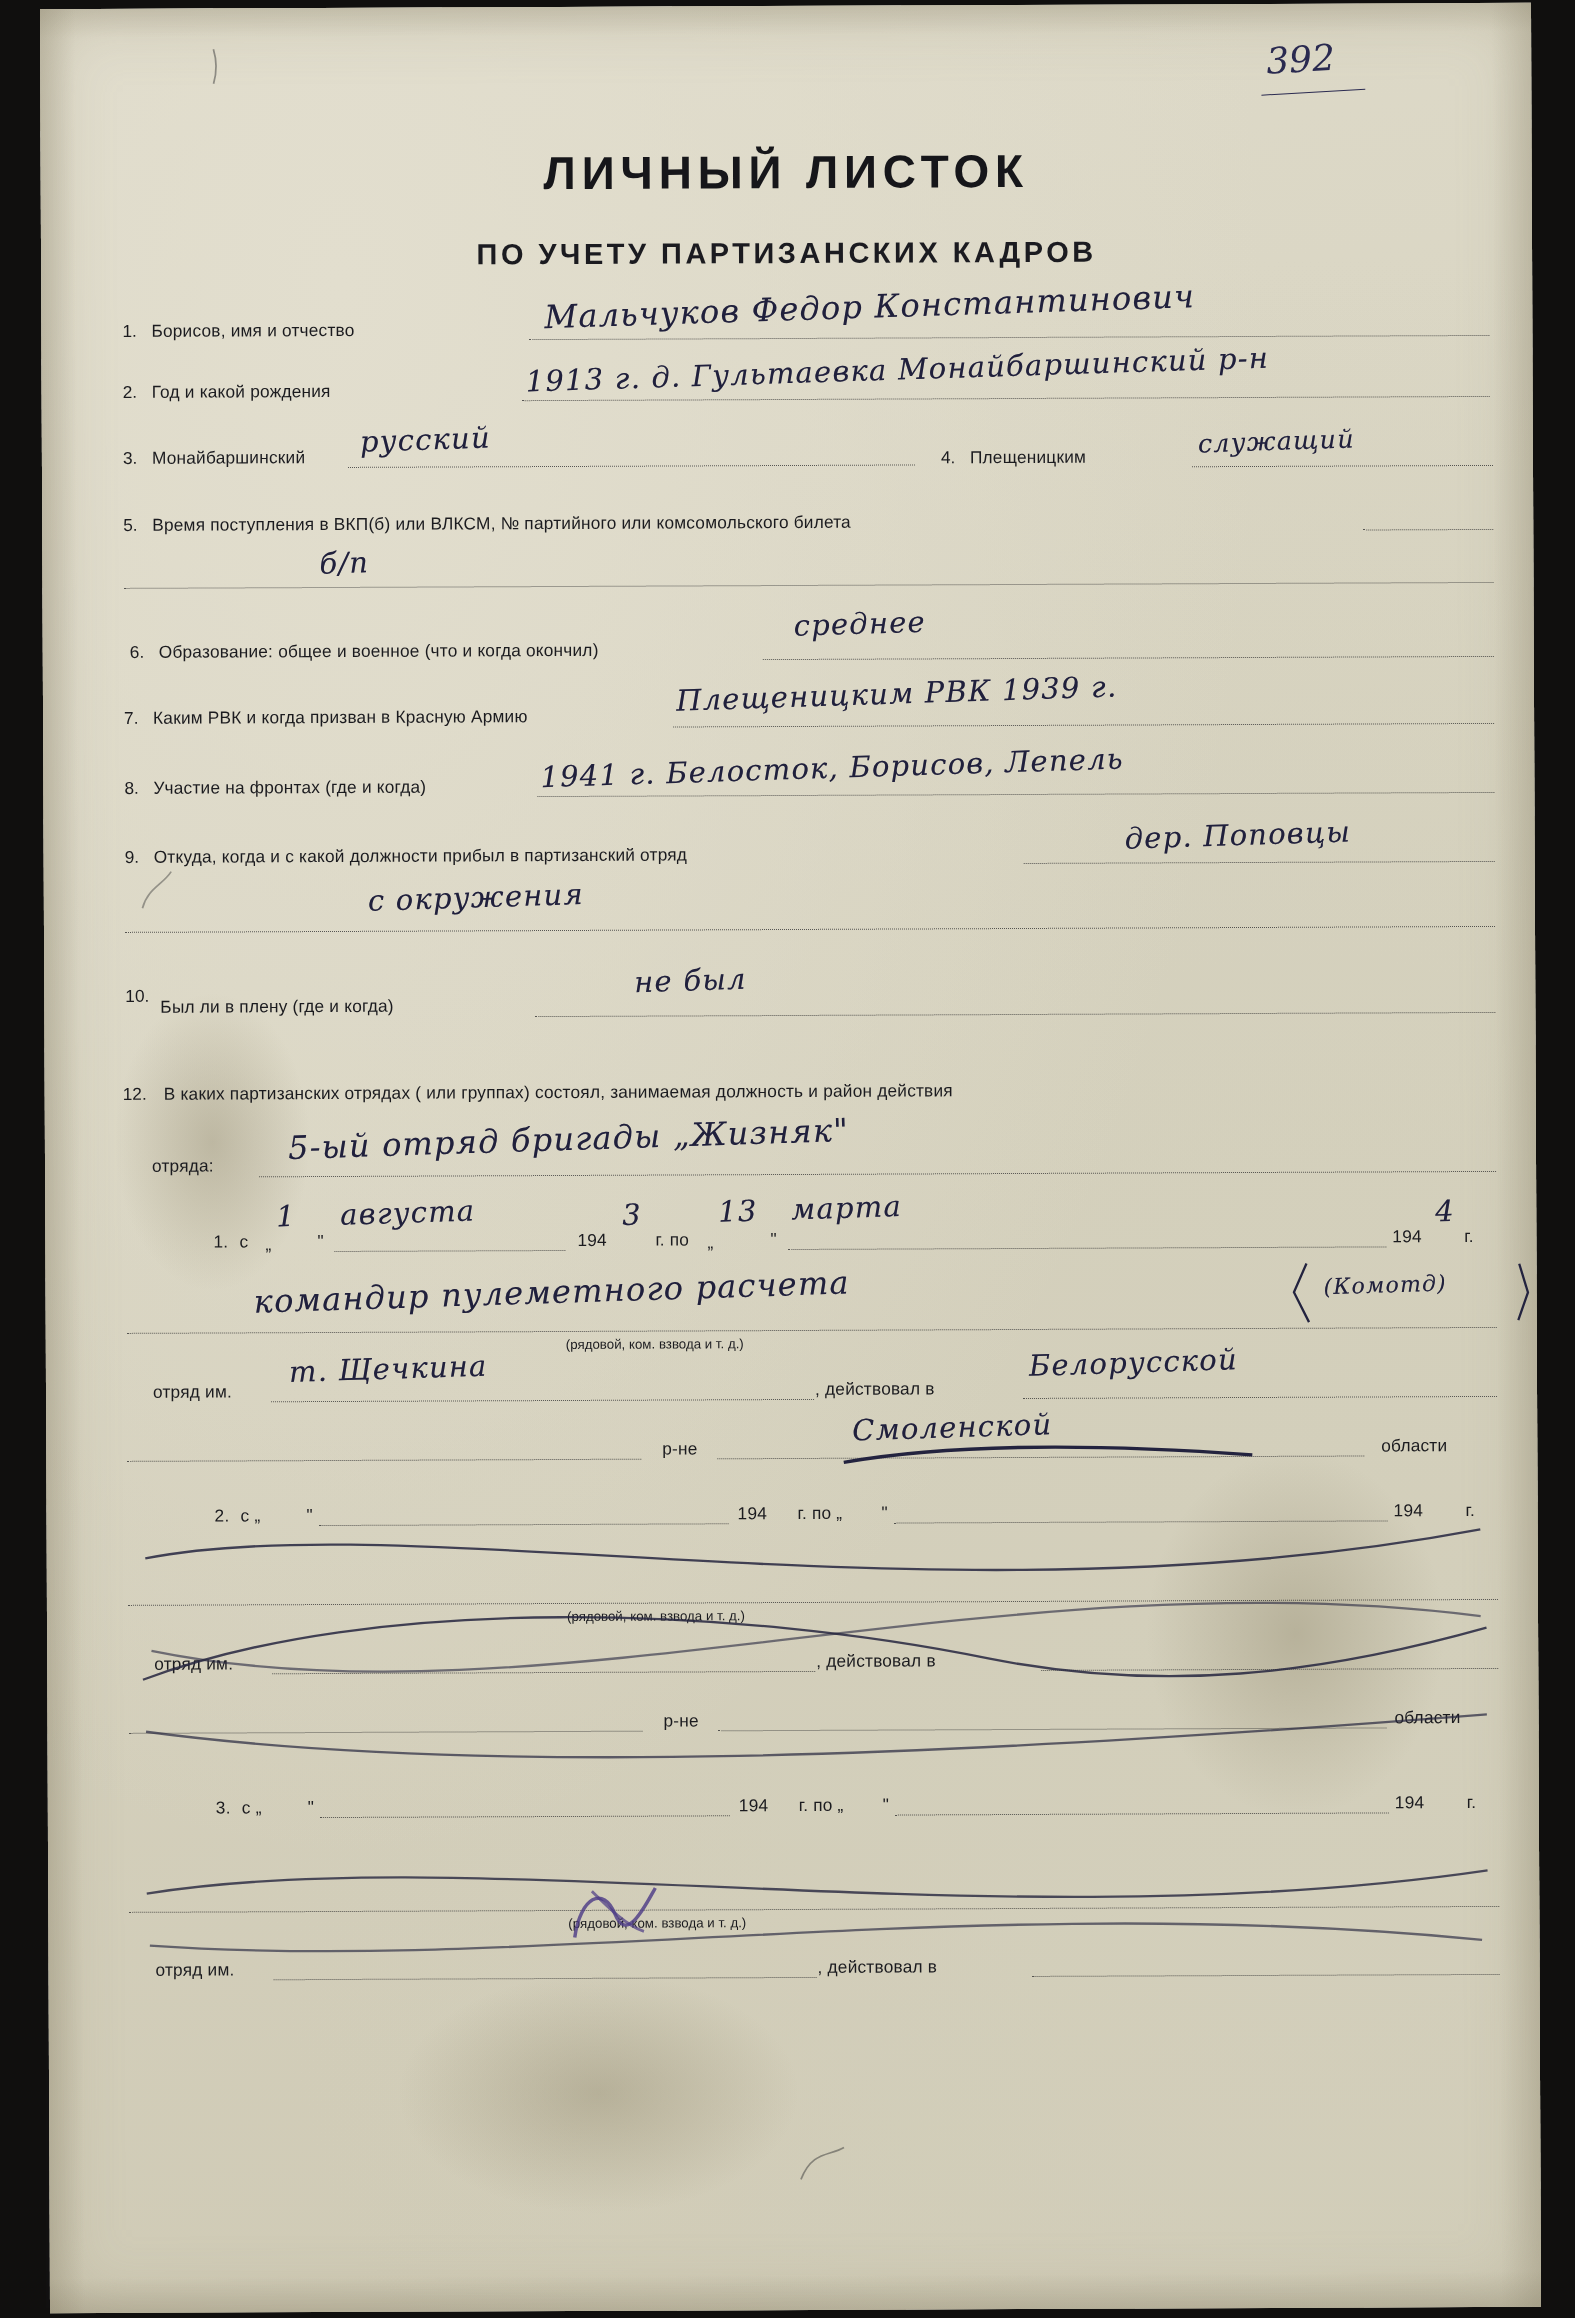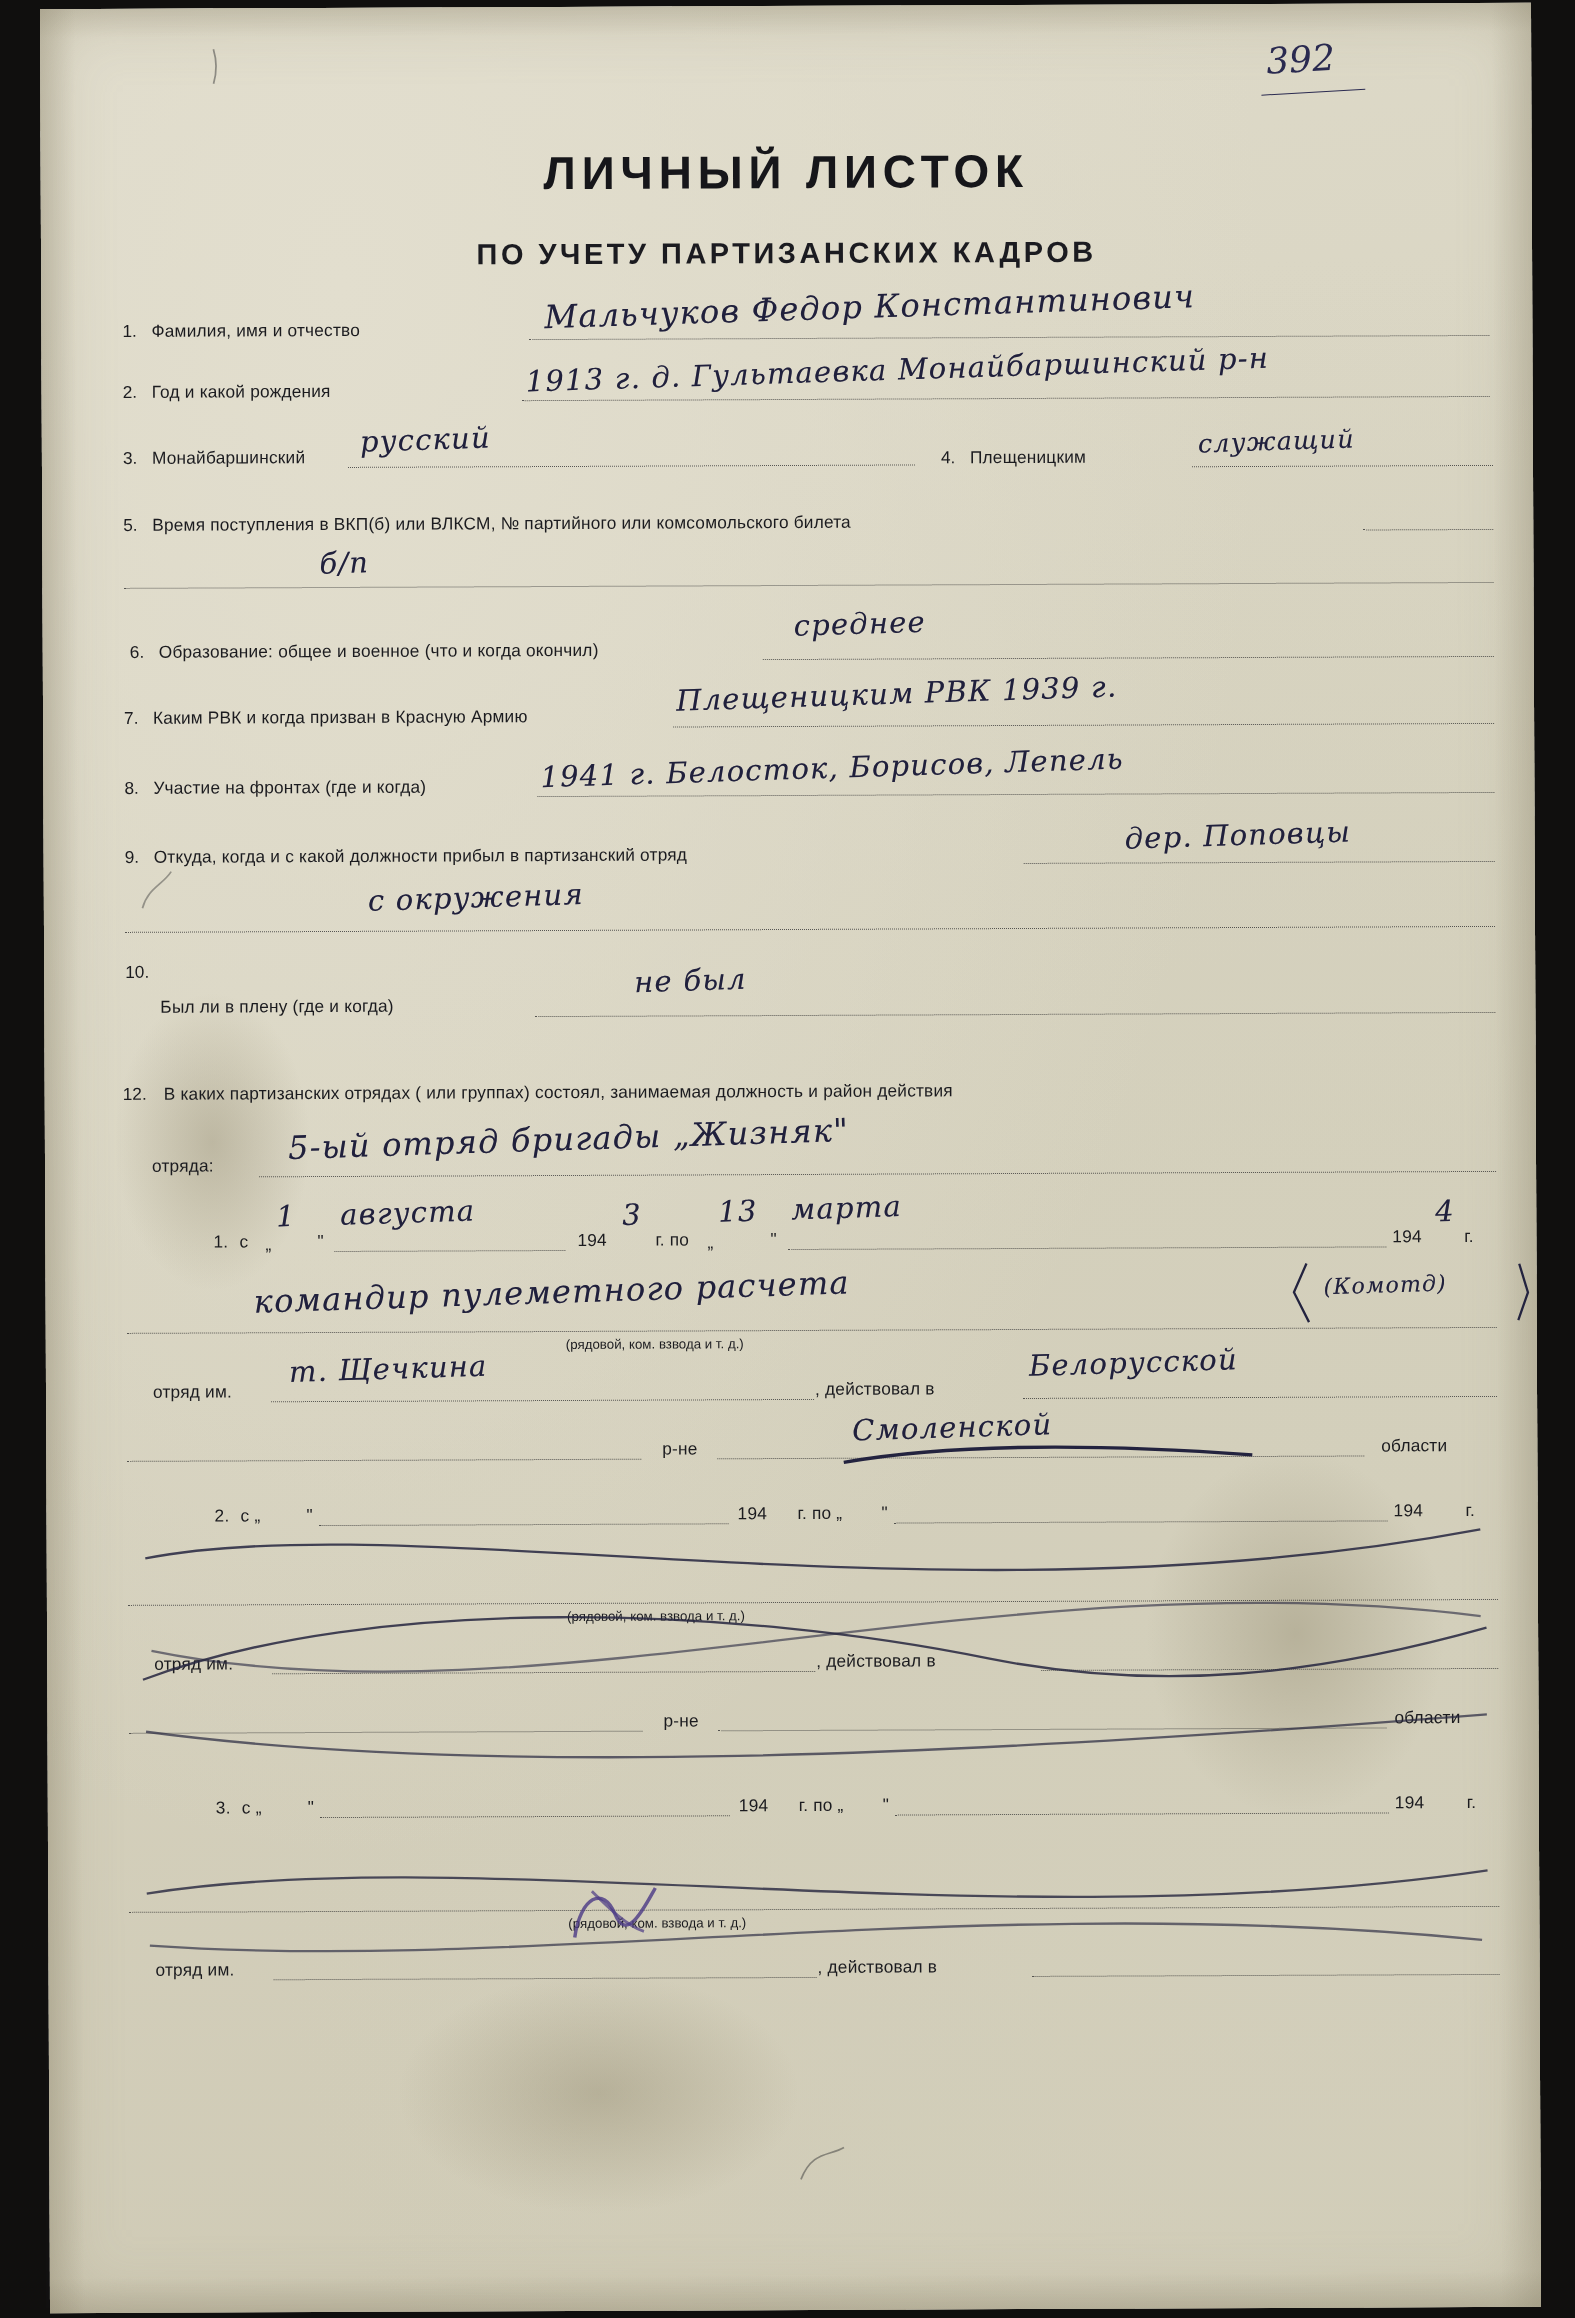--- a/index.html
+++ b/index.html
@@ -159,21 +159,21 @@
     <div class="smudge" style="left:1098px;top:1445px;width:301px;height:370px;"></div>
     <div class="smudge" style="left:347px;top:1965px;width:405px;height:243px;"></div>
 
     <div class="archnum">392</div>
     <div class="archnum-underline"></div>
 
     <div class="pr title1">ЛИЧНЫЙ ЛИСТОК</div>
     <div class="pr title2">ПО УЧЕТУ ПАРТИЗАНСКИХ КАДРОВ</div>
 
     <div class="pr num" style="left:81px;top:312px;">1.</div>
-    <div class="pr lbl" style="left:110px;top:312px;">Фамилия, имя и отчество</div>
+    <div class="pr lbl" style="left:110px;top:312px;">Борисов, имя и отчество</div>
     <div class="dots" style="left:488px;top:331px;width:960px;"></div>
     <div class="hw hw-big sk" style="left:503px;top:282px;">Мальчуков Федор Константинович</div>
 
     <div class="pr num" style="left:81px;top:373px;">2.</div>
     <div class="pr lbl" style="left:110px;top:373px;">Год и какой рождения</div>
     <div class="dots" style="left:480px;top:392px;width:968px;"></div>
     <div class="hw hw-md sk" style="left:484px;top:347px;">1913 г. д. Гультаевка Монайбаршинский р-н</div>
 
     <div class="pr num" style="left:81px;top:439px;">3.</div>
     <div class="pr lbl" style="left:110px;top:439px;">Монайбаршинский</div>
@@ -206,21 +206,21 @@
     <div class="dots" style="left:494px;top:788px;width:957px;"></div>
     <div class="hw hw-md sk" style="left:497px;top:745px;">1941 г. Белосток, Борисов, Лепель</div>
 
     <div class="pr num" style="left:81px;top:838px;">9.</div>
     <div class="pr lbl" style="left:110px;top:838px;">Откуда, когда и с какой должности прибыл в партизанский отряд</div>
     <div class="dots" style="left:980px;top:857px;width:471px;"></div>
     <div class="hw hw-md sk" style="left:1081px;top:814px;">дер. Поповцы</div>
     <div class="dots" style="left:81px;top:922px;width:1370px;"></div>
     <div class="hw hw-md sk" style="left:324px;top:873px;">с окружения</div>
 
-    <div class="pr num" style="left:81px;top:953px;">10.</div>
+    <div class="pr num" style="left:81px;top:977px;">10.</div>
     <div class="pr lbl" style="left:116px;top:988px;">Был  ли в плену (где и когда)</div>
     <div class="dots" style="left:491px;top:1008px;width:960px;"></div>
     <div class="hw hw-md sk" style="left:590px;top:957px;">не был</div>
 
     <div class="pr num" style="left:78px;top:1075px;">12.</div>
     <div class="pr lbl" style="left:119px;top:1075px;">В каких партизанских отрядах ( или группах) состоял, занимаемая должность и район действия</div>
 
     <div class="pr lbl" style="left:107px;top:1147px;">отряда:</div>
     <div class="dots" style="left:214px;top:1167px;width:1237px;"></div>
     <div class="hw hw-big sk" style="left:243px;top:1113px;">5-ый отряд   бригады „Жизняк"</div>

